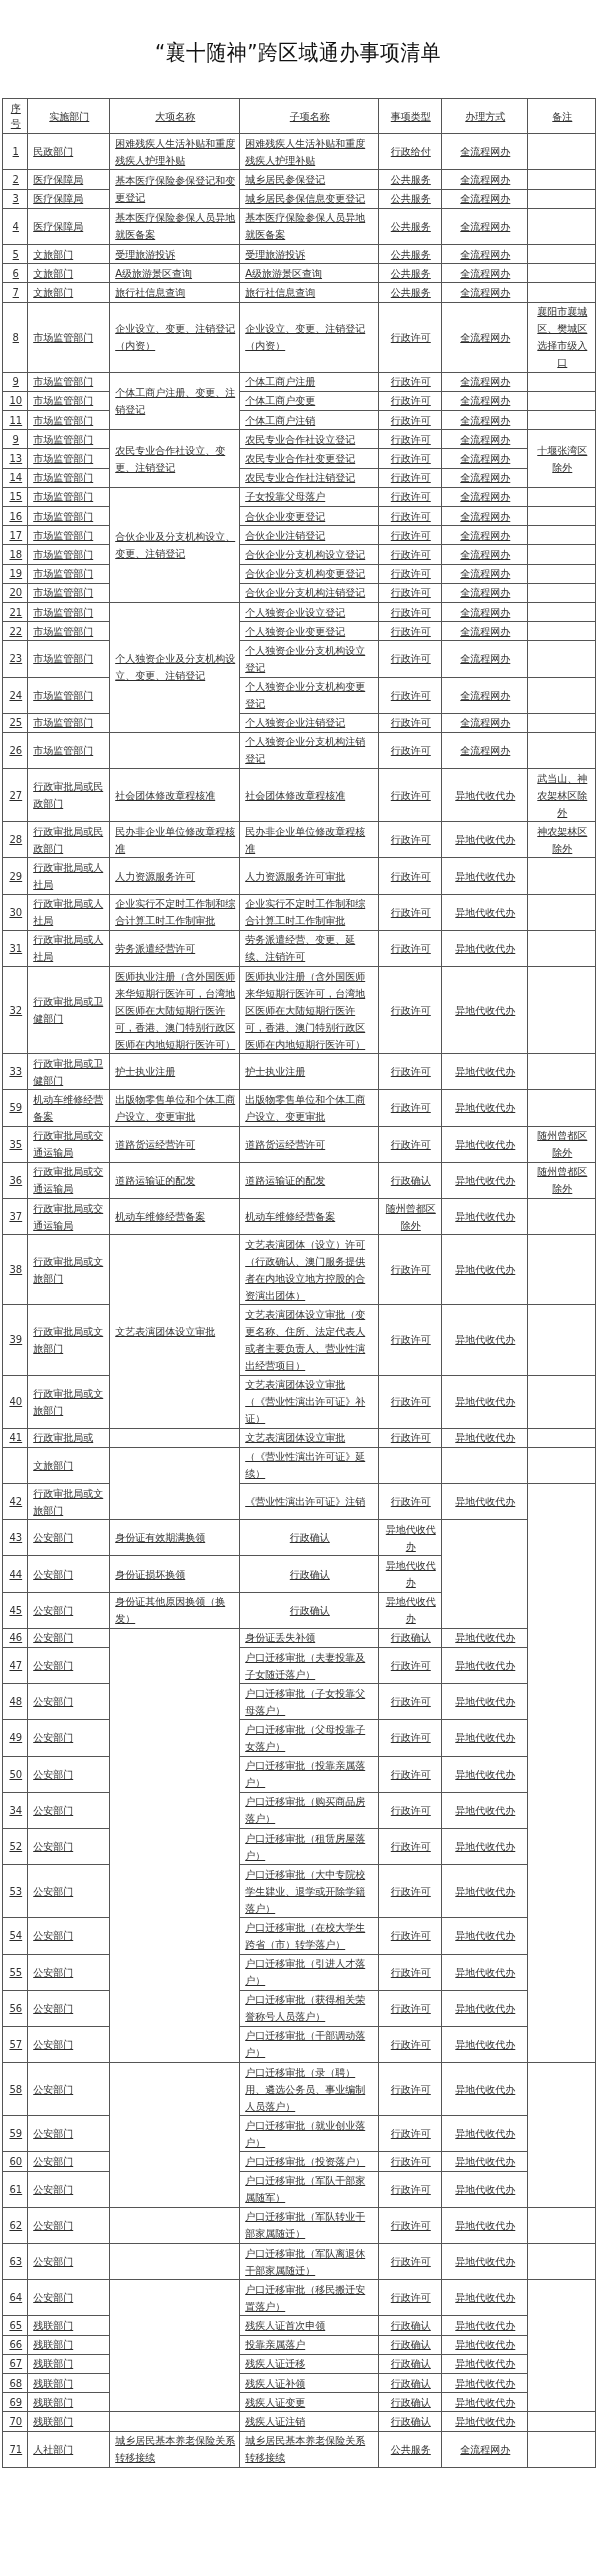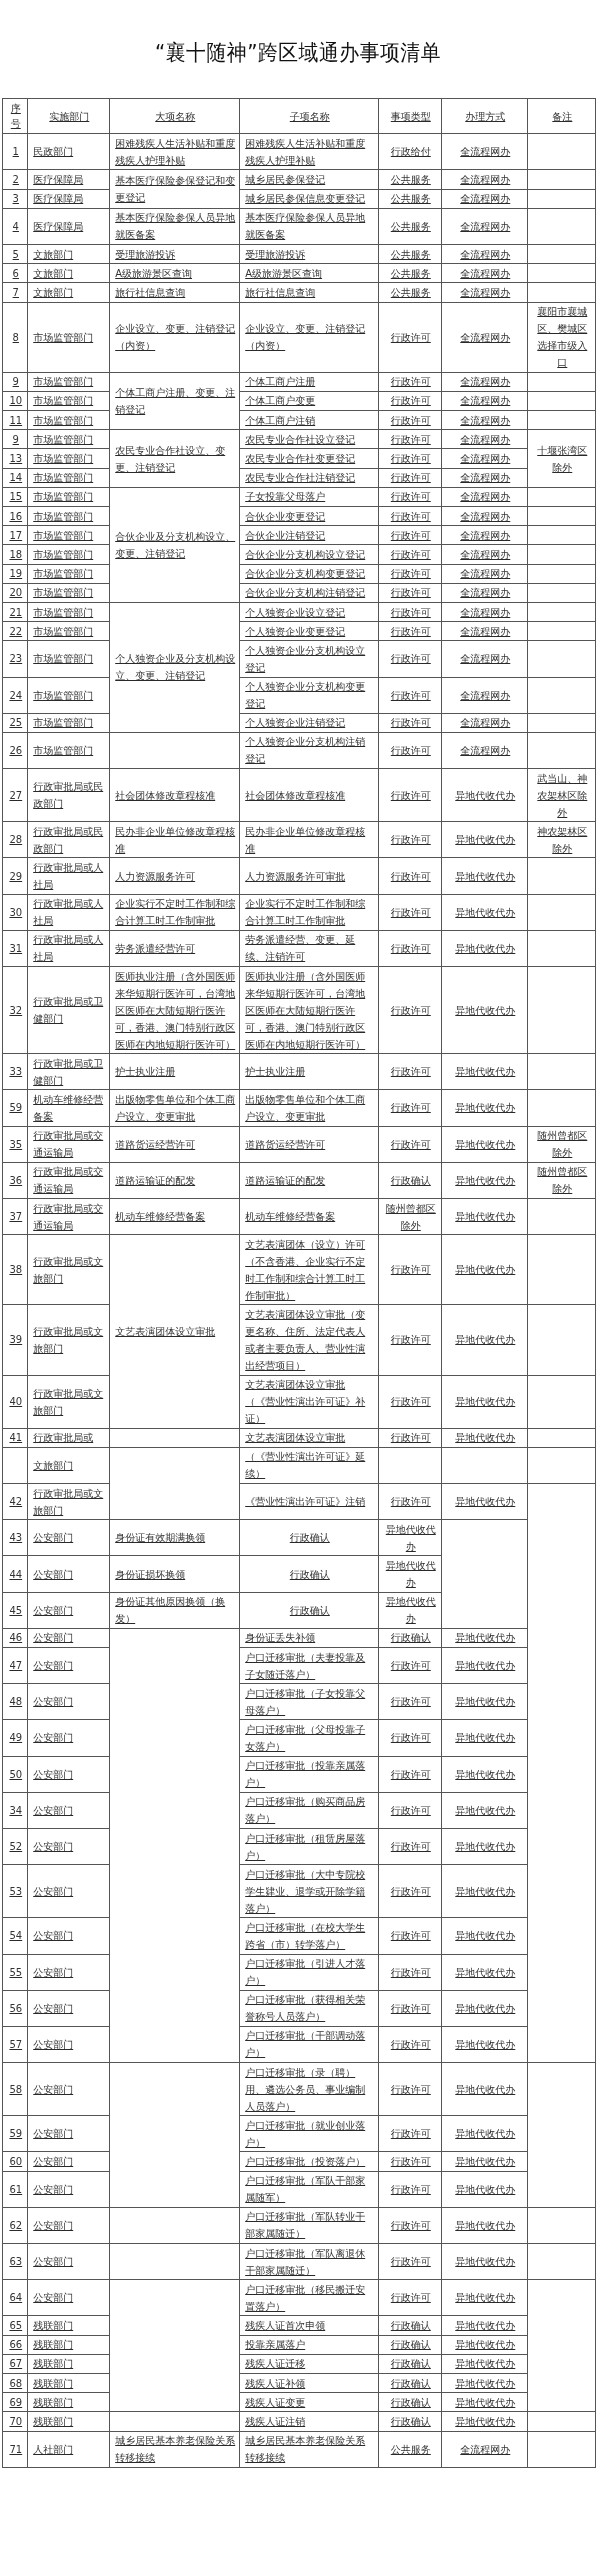--- a/index.html
+++ b/index.html
@@ -366,21 +366,21 @@
         <td class="c-item">机动车维修经营备案</td>
         <td class="c-sub">机动车维修经营备案</td>
         <td class="c-type">随州曾都区除外</td>
         <td class="c-mode">异地代收代办</td>
         <td class="c-note"></td>
       </tr>
       <tr>
         <td class="c-no">38</td>
         <td class="c-dept">行政审批局或文旅部门</td>
         <td class="c-item" rowspan="3">文艺表演团体设立审批</td>
-        <td class="c-sub">文艺表演团体（设立）许可（不含香港、企业实行不定时工作制和综合计算工时工作制审批）</td>
+        <td class="c-sub">文艺表演团体（设立）许可（行政确认、澳门服务提供者在内地设立地方控股的合资演出团体）</td>
         <td class="c-type">行政许可</td>
         <td class="c-mode">异地代收代办</td>
         <td class="c-note"></td>
       </tr>
       <tr>
         <td class="c-no">39</td>
         <td class="c-dept">行政审批局或文旅部门</td>
         <td class="c-sub">文艺表演团体设立审批（变更名称、住所、法定代表人或者主要负责人、营业性演出经营项目）</td>
         <td class="c-type">行政许可</td>
         <td class="c-mode">异地代收代办</td>

